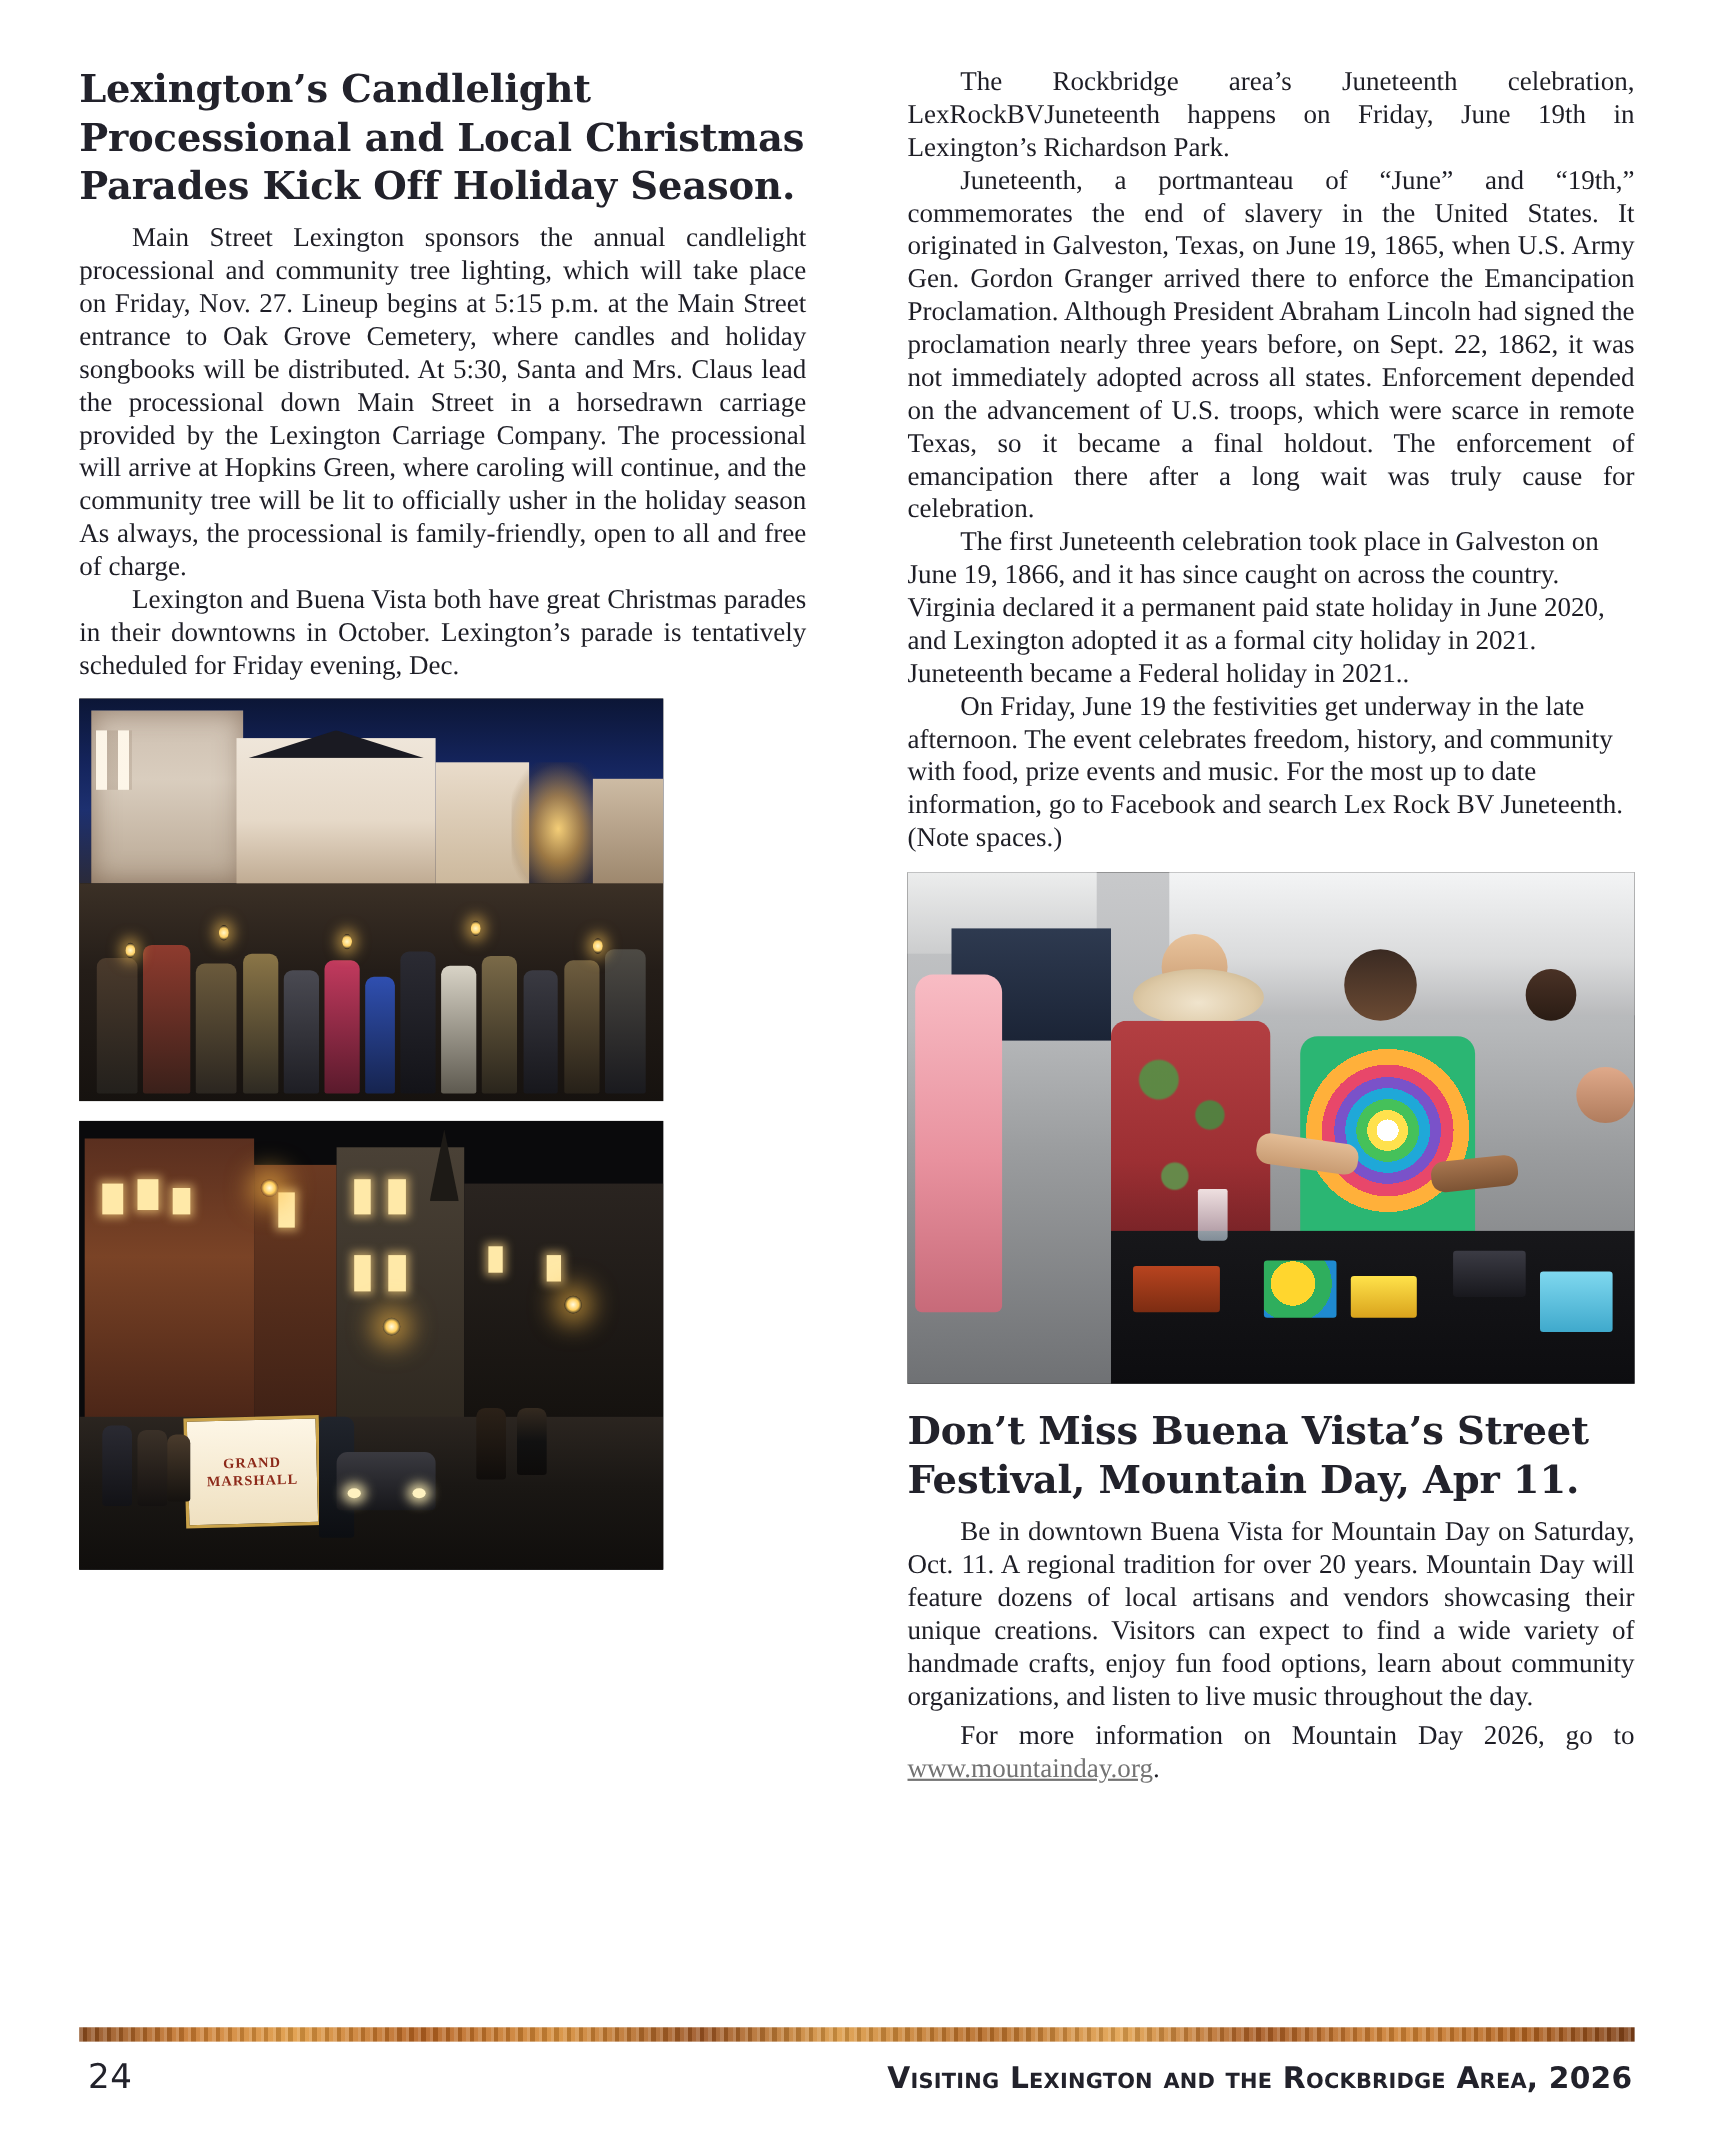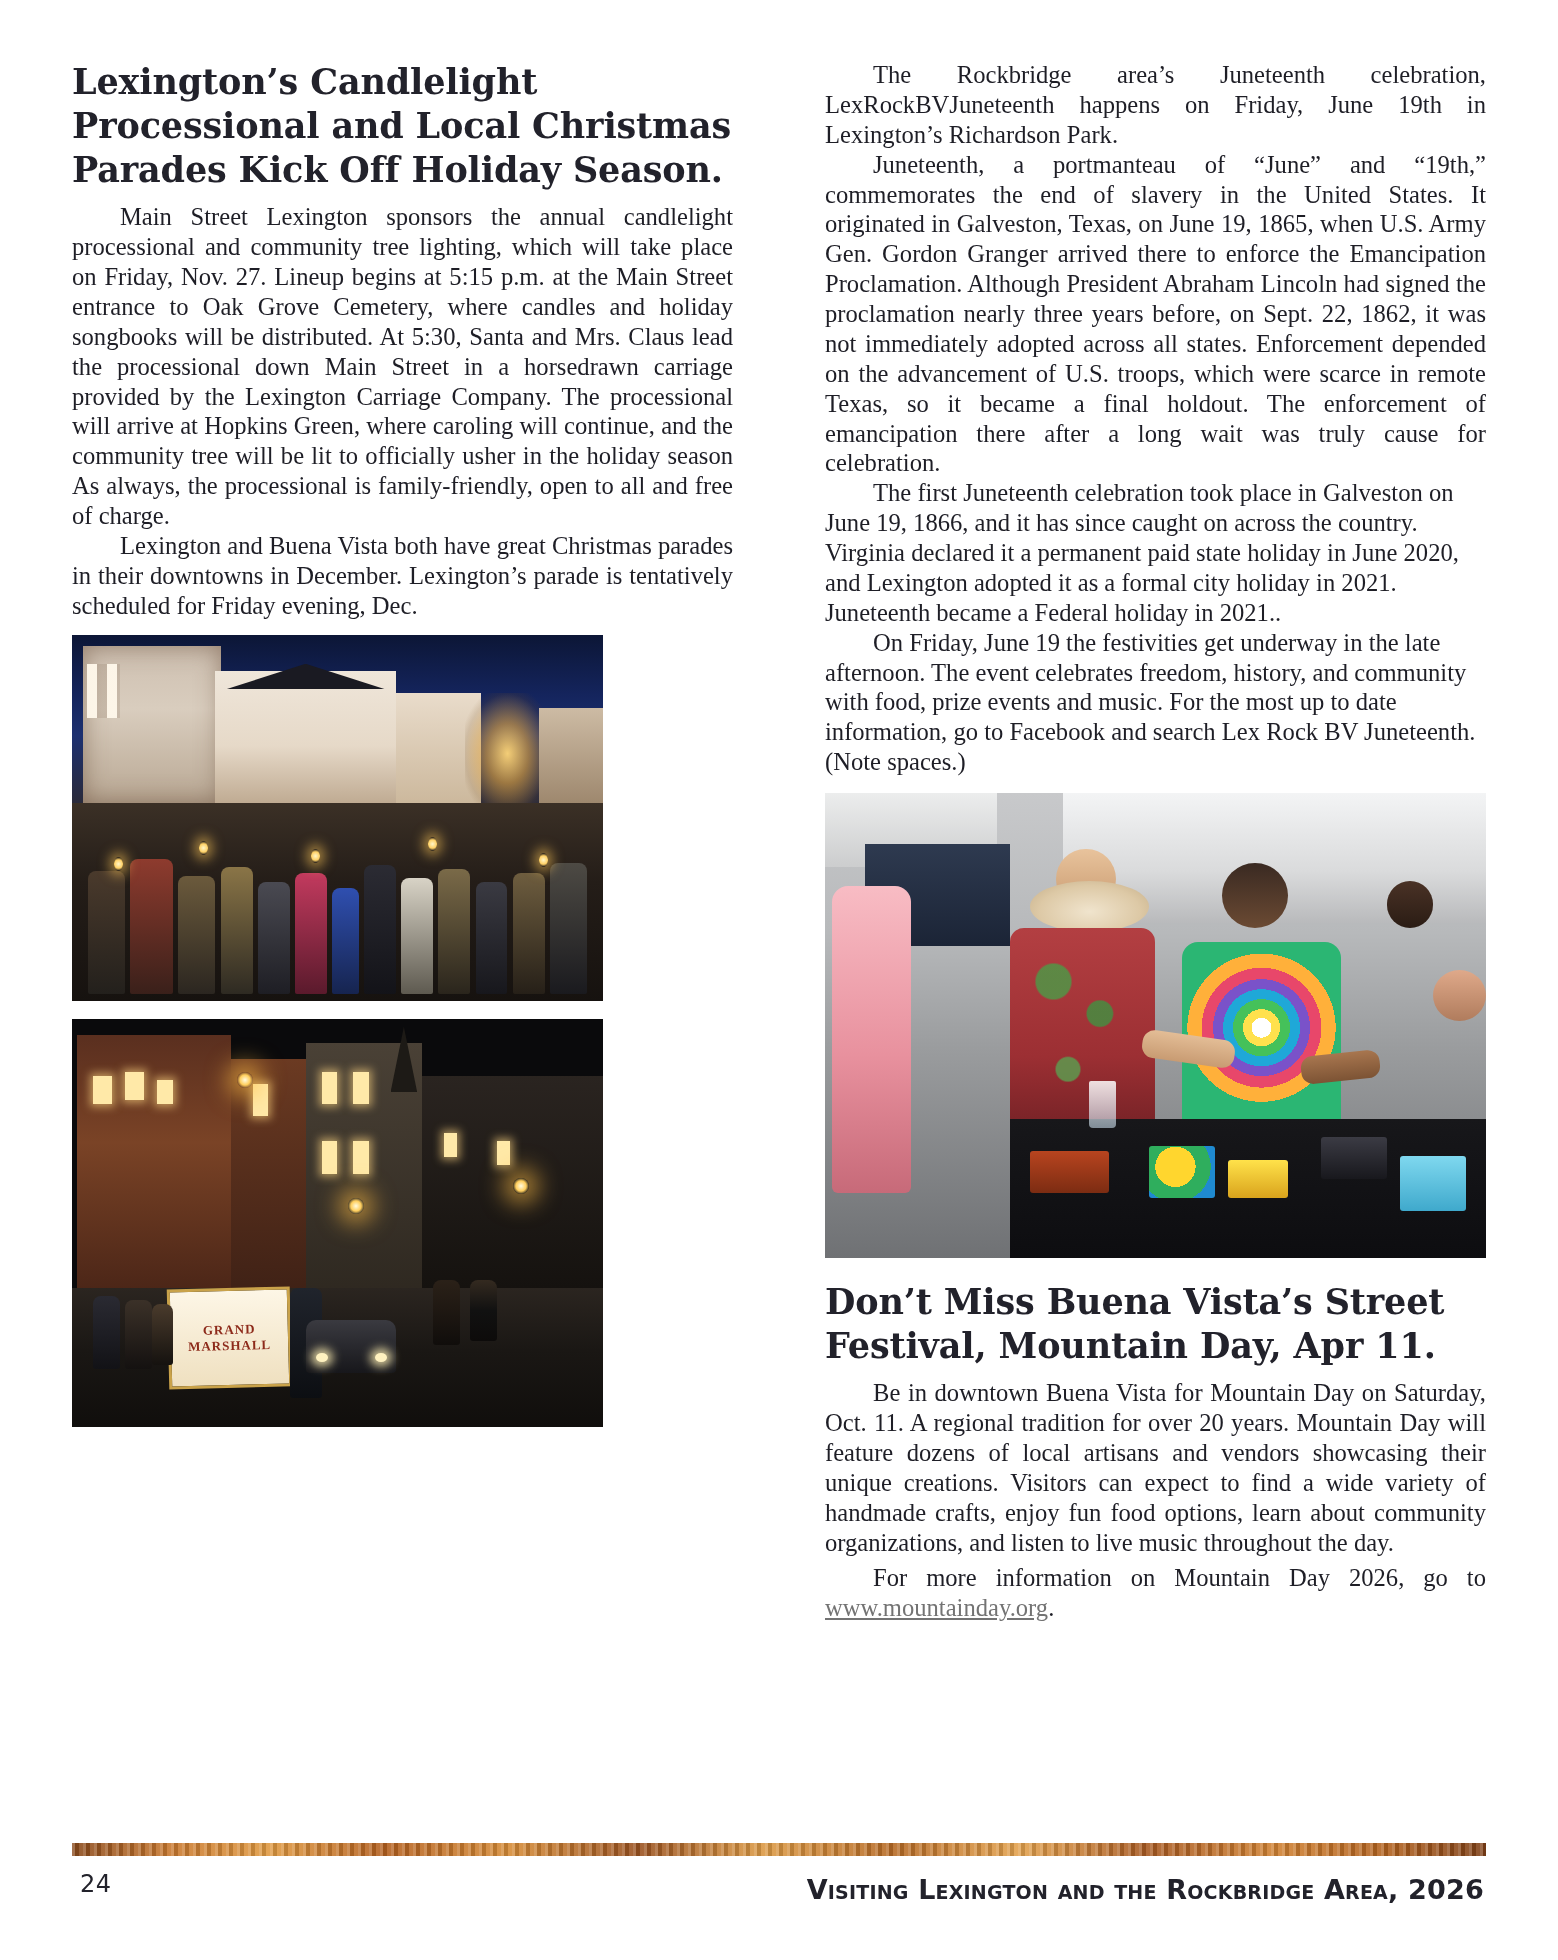--- a/index.html
+++ b/index.html
@@ -280,21 +280,21 @@
   .footer {
     position:absolute;
     left: 72px;
     top: 1862px;
     width: 1414px;
     height: 60px;
   }
   .page-num {
     position:absolute; left: 8px; top: 8px;
     font-family: "DejaVu Sans", "Liberation Sans", sans-serif;
-    font-size: 24px;
+    font-size: 31px;
     color: #22222b;
     letter-spacing: 0.5px;
   }
   .footer-title {
     position:absolute; right: 2px; top: 12px;
     font-family: "DejaVu Sans", "Liberation Sans", sans-serif;
     font-size: 27px;
     font-weight: 600;
     font-variant: small-caps;
     letter-spacing: 0.2px;
@@ -308,21 +308,21 @@
 <div class="page">
 
   <div class="columns">
 
     <div class="col col-left">
 
       <h2 class="headline">Lexington’s Candlelight Processional and Local Christmas Parades Kick Off Holiday Season.</h2>
 
       <p class="body">Main Street Lexington sponsors the annual candlelight processional and community tree lighting, which will take place on Friday, Nov. 27. Lineup begins at 5:15 p.m. at the Main Street entrance to Oak Grove Cemetery, where candles and holiday songbooks will be distributed. At 5:30, Santa and Mrs. Claus lead the processional down Main Street in a horsedrawn carriage provided by the Lexington Carriage Company. The processional will arrive at Hopkins Green, where caroling will continue, and the community tree will be lit to officially usher in the holiday season As always, the processional is family-friendly, open to all and free of charge.</p>
 
-      <p class="body">Lexington and Buena Vista both have great Christmas parades in their downtowns in December. Lexington’s parade is tentatively scheduled for Friday evening, Dec.</p>
+      <p class="body">Lexington and Buena Vista both have great Christmas parades in their downtowns in October. Lexington’s parade is tentatively scheduled for Friday evening, Dec.</p>
 
       <div class="photo photo-candlelight">
         <div class="ph-layer pc-sky"></div>
         <div class="pc-bld-a">
           <div class="pc-cols"></div>
         </div>
         <div class="pc-bld-b"></div>
         <div class="pc-roof"></div>
         <div class="pc-bld-c"></div>
         <div class="pc-tree"></div>

